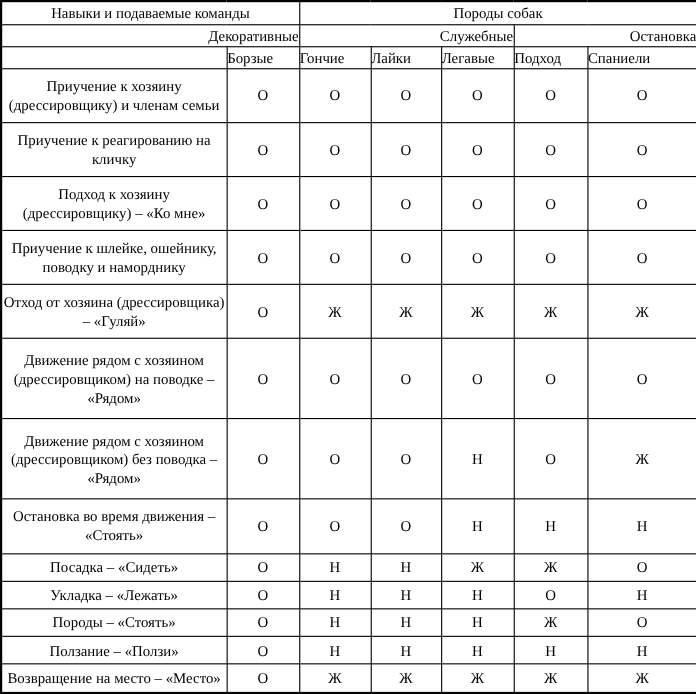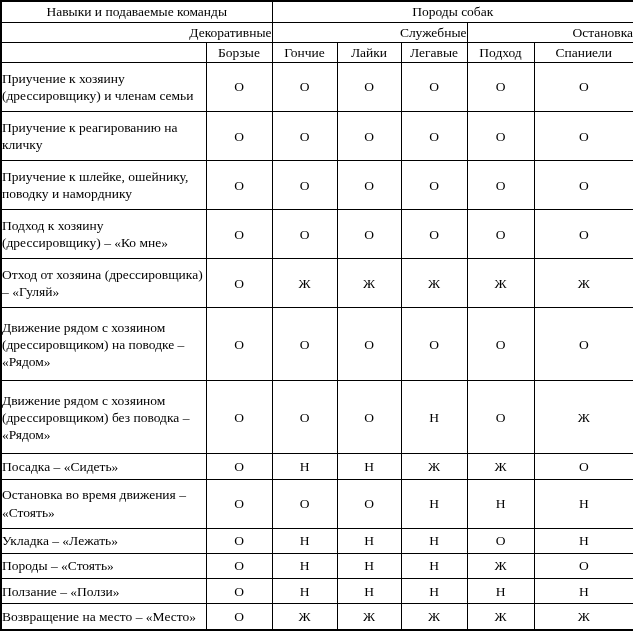--- a/index.html
+++ b/index.html
@@ -52,34 +52,33 @@
     padding: 1px 4px;
   }
   .hdr-group {
     text-align: right;
     font-size: 15px;
     font-weight: bold;
     height: 19px;
     padding: 1px 4px;
   }
   .hdr-breed {
-    text-align: center;
     font-size: 14px;
     font-weight: bold;
     height: 19px;
     padding: 1px 2px;
     white-space: nowrap;
   }
   .hdr-blank {
     height: 19px;
   }
 
   
   td.skill-cell {
-    text-align: left;
+    text-align: center;
     padding: 2px 3px 2px 6px;
     font-size: 13.5px;
     line-height: 1.30;
     vertical-align: top;
   }
   td.mark-cell {
     text-align: center;
     font-size: 14.5px;
     vertical-align: middle;
   }
@@ -140,38 +139,38 @@
         <tr>
           <td class="skill-cell">Приучение к реагированию на кличку</td>
           <td class="mark-cell">О</td>
           <td class="mark-cell">О</td>
           <td class="mark-cell">О</td>
           <td class="mark-cell">О</td>
           <td class="mark-cell">О</td>
           <td class="mark-cell">О</td>
         </tr>
         <tr>
+          <td class="skill-cell">Подход к хозяину (дрессировщику) – «Ко мне»</td>
+          <td class="mark-cell">О</td>
+          <td class="mark-cell">О</td>
+          <td class="mark-cell">О</td>
+          <td class="mark-cell">О</td>
+          <td class="mark-cell">О</td>
+          <td class="mark-cell">О</td>
+        </tr>
+        <tr>
           <td class="skill-cell">Приучение к шлейке, ошейнику, поводку и наморднику</td>
           <td class="mark-cell">О</td>
           <td class="mark-cell">О</td>
           <td class="mark-cell">О</td>
           <td class="mark-cell">О</td>
           <td class="mark-cell">О</td>
           <td class="mark-cell">О</td>
         </tr>
         <tr>
-          <td class="skill-cell">Подход к хозяину (дрессировщику) – «Ко мне»</td>
-          <td class="mark-cell">О</td>
-          <td class="mark-cell">О</td>
-          <td class="mark-cell">О</td>
-          <td class="mark-cell">О</td>
-          <td class="mark-cell">О</td>
-          <td class="mark-cell">О</td>
-        </tr>
-        <tr>
           <td class="skill-cell">Отход от хозяина (дрессировщика) – «Гуляй»</td>
           <td class="mark-cell">О</td>
           <td class="mark-cell">Ж</td>
           <td class="mark-cell">Ж</td>
           <td class="mark-cell">Ж</td>
           <td class="mark-cell">Ж</td>
           <td class="mark-cell">Ж</td>
         </tr>
         <tr>
           <td class="skill-cell">Движение рядом с хозяином (дрессировщиком) на поводке – «Рядом»</td>
@@ -185,36 +184,36 @@
         <tr>
           <td class="skill-cell">Движение рядом с хозяином (дрессировщиком) без поводка – «Рядом»</td>
           <td class="mark-cell">О</td>
           <td class="mark-cell">О</td>
           <td class="mark-cell">О</td>
           <td class="mark-cell">Н</td>
           <td class="mark-cell">О</td>
           <td class="mark-cell">Ж</td>
         </tr>
         <tr>
+          <td class="skill-cell">Остановка во время движения – «Стоять»</td>
+          <td class="mark-cell">О</td>
+          <td class="mark-cell">О</td>
+          <td class="mark-cell">О</td>
+          <td class="mark-cell">Н</td>
+          <td class="mark-cell">Н</td>
+          <td class="mark-cell">Н</td>
+        </tr>
+        <tr>
           <td class="skill-cell">Посадка – «Сидеть»</td>
           <td class="mark-cell">О</td>
           <td class="mark-cell">Н</td>
           <td class="mark-cell">Н</td>
           <td class="mark-cell">Ж</td>
           <td class="mark-cell">Ж</td>
           <td class="mark-cell">О</td>
-        </tr>
-        <tr>
-          <td class="skill-cell">Остановка во время движения – «Стоять»</td>
-          <td class="mark-cell">О</td>
-          <td class="mark-cell">О</td>
-          <td class="mark-cell">О</td>
-          <td class="mark-cell">Н</td>
-          <td class="mark-cell">Н</td>
-          <td class="mark-cell">Н</td>
         </tr>
         <tr>
           <td class="skill-cell">Укладка – «Лежать»</td>
           <td class="mark-cell">О</td>
           <td class="mark-cell">Н</td>
           <td class="mark-cell">Н</td>
           <td class="mark-cell">Н</td>
           <td class="mark-cell">О</td>
           <td class="mark-cell">Н</td>
         </tr>

